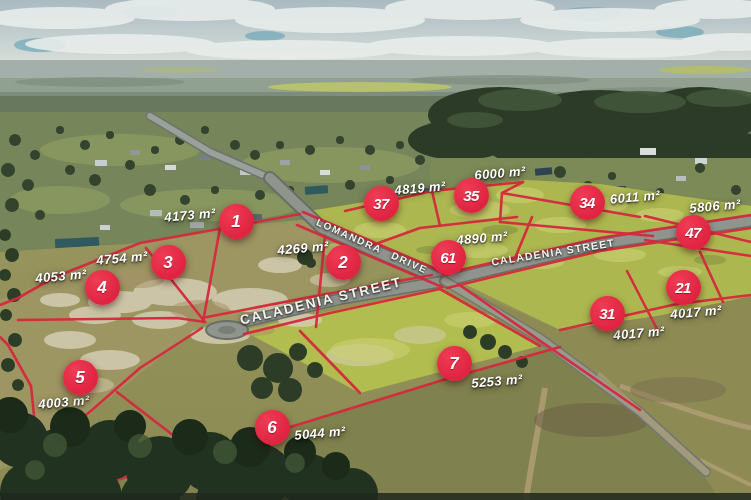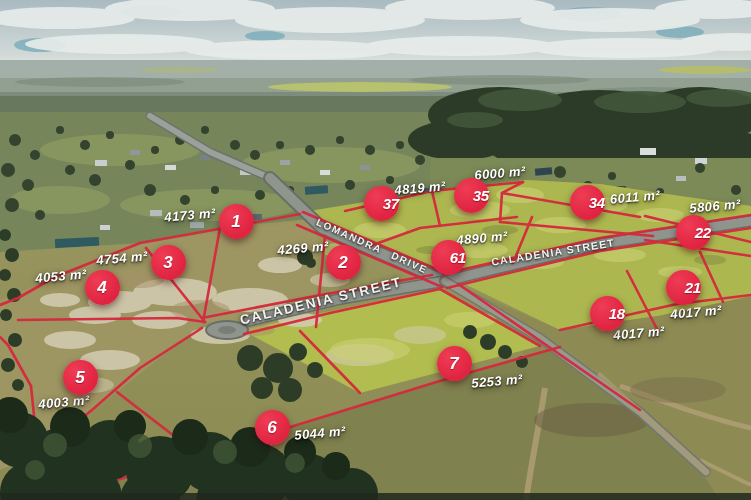--- a/index.html
+++ b/index.html
@@ -12,21 +12,21 @@
   
   .marker{
     position:absolute;width:35px;height:35px;margin:-17.5px 0 0 -17.5px;
     border-radius:50%;
     background:radial-gradient(circle at 35% 30%, #ef3c55, #df2340 70%);
     color:#fff;font-style:italic;font-weight:700;font-size:17px;line-height:35px;
     text-align:center;z-index:30;
     box-shadow:0 3px 7px rgba(50,0,10,.5);
     text-shadow:0 1px 1px rgba(120,0,20,.6);
   }
-  .marker.m2{font-size:15px;letter-spacing:-.5px;text-align:right;}
+  .marker.m2{font-size:15px;letter-spacing:-.5px;}
   
   .area{
     position:absolute;z-index:25;white-space:nowrap;
     transform:translate(-50%,-50%) rotate(-5deg);
     color:#fff;font-style:italic;font-weight:700;font-size:13px;letter-spacing:.4px;
     text-shadow:0 1px 2px rgba(0,0,0,.85),0 2px 6px rgba(0,0,0,.55);
   }
   
   .street{
     position:absolute;z-index:20;white-space:nowrap;color:#f3f2ee;font-weight:700;
@@ -375,21 +375,21 @@
   <div class="area" style="left:482px;top:238px">4890 m²</div>
   <div class="area" style="left:420px;top:188px">4819 m²</div>
 
   <div class="marker" style="left:236px;top:221px">1</div>
   <div class="marker" style="left:343px;top:262px">2</div>
   <div class="marker" style="left:168px;top:262px">3</div>
   <div class="marker" style="left:102px;top:287px">4</div>
   <div class="marker" style="left:80px;top:377px">5</div>
   <div class="marker" style="left:272px;top:427px">6</div>
   <div class="marker" style="left:454px;top:363px">7</div>
-  <div class="marker m2" style="left:607px;top:313px">18</div>
+  <div class="marker m2" style="left:607px;top:313px">31</div>
   <div class="marker m2" style="left:683px;top:287px">21</div>
-  <div class="marker m2" style="left:693px;top:232px">22</div>
+  <div class="marker m2" style="left:693px;top:232px">47</div>
   <div class="marker m2" style="left:587px;top:202px">34</div>
   <div class="marker m2" style="left:471px;top:195px">35</div>
   <div class="marker m2" style="left:448px;top:257px">61</div>
   <div class="marker m2" style="left:381px;top:203px">37</div>
 
 </div>
 
 </body></html>

